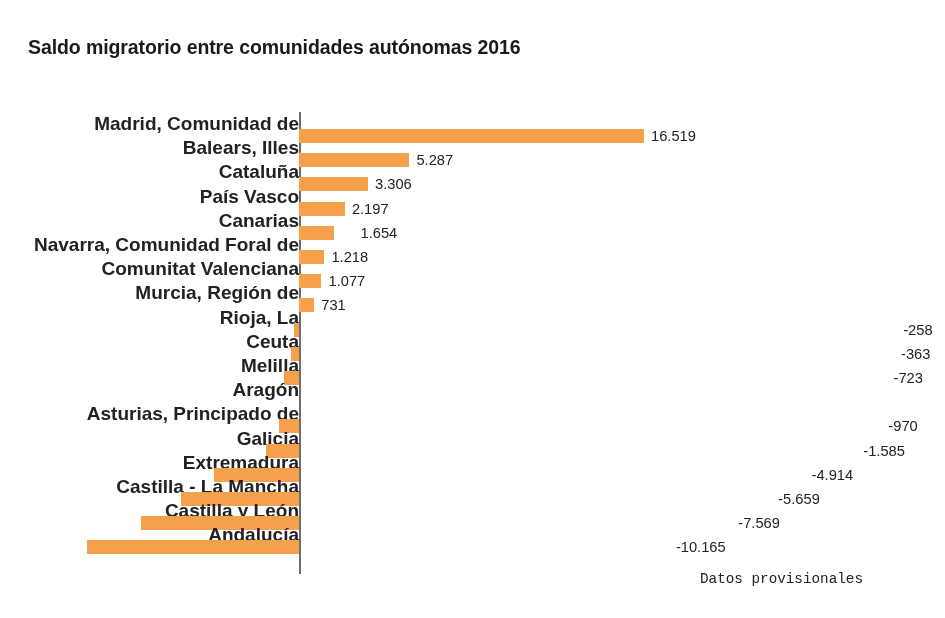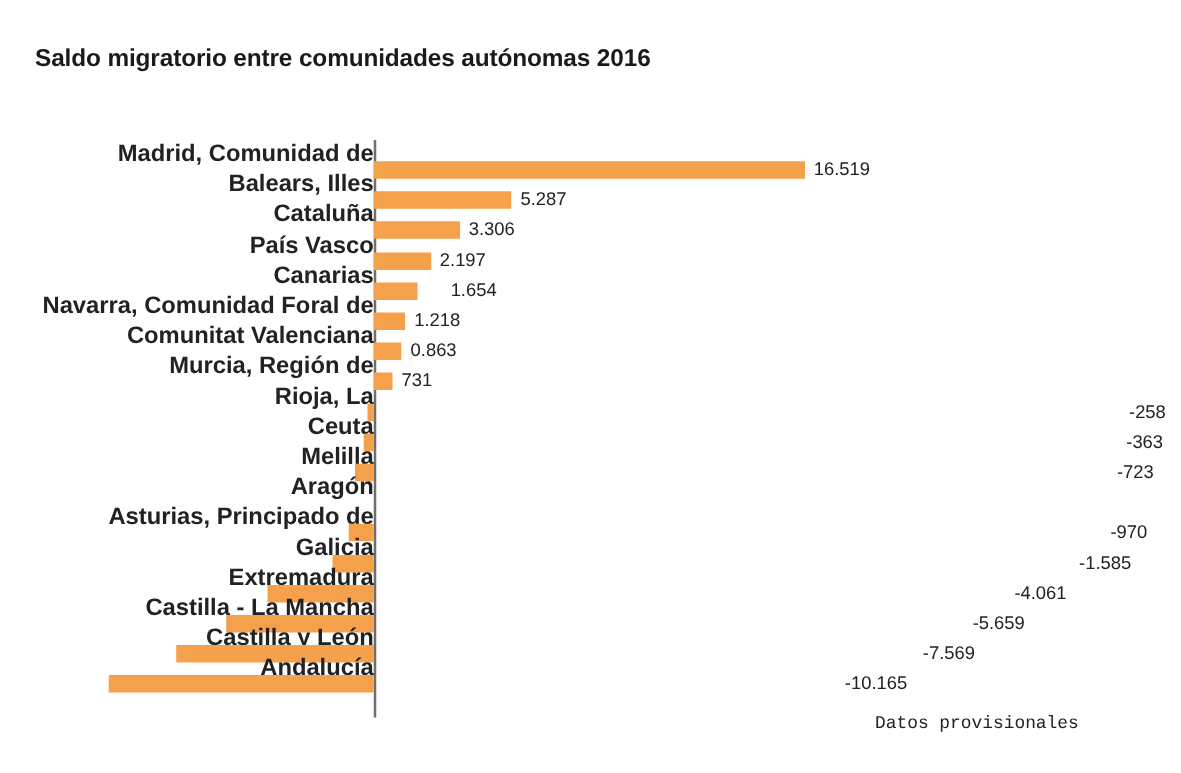--- a/index.html
+++ b/index.html
@@ -155,21 +155,21 @@
           <div class="cat-label">Navarra, Comunidad Foral de</div>
           <div class="bar-area">
             <div class="bar" style="left: 0px; width: 25.438px;"></div>
             <div class="val-label" style="left: 32.438px;">1.218</div>
           </div>
         </div>
         <div class="row">
           <div class="cat-label">Comunitat Valenciana</div>
           <div class="bar-area">
             <div class="bar" style="left: 0px; width: 22.4932px;"></div>
-            <div class="val-label" style="left: 29.4932px;">0.863</div>
+            <div class="val-label" style="left: 29.4932px;">1.077</div>
           </div>
         </div>
         <div class="row">
           <div class="cat-label">Murcia, Región de</div>
           <div class="bar-area">
             <div class="bar" style="left: 0px; width: 15.267px;"></div>
             <div class="val-label" style="left: 22.267px;">731</div>
           </div>
         </div>
         <div class="row">
@@ -207,21 +207,21 @@
           <div class="cat-label">Galicia</div>
           <div class="bar-area">
             <div class="bar" style="left: -33.1028px; width: 33.1028px;"></div>
             <div class="val-label" style="right: 40.1028px;">-1.585</div>
           </div>
         </div>
         <div class="row">
           <div class="cat-label">Extremadura</div>
           <div class="bar-area">
             <div class="bar" style="left: -84.8142px; width: 84.8142px;"></div>
-            <div class="val-label" style="right: 91.8142px;">-4.061</div>
+            <div class="val-label" style="right: 91.8142px;">-4.914</div>
           </div>
         </div>
         <div class="row">
           <div class="cat-label">Castilla - La Mancha</div>
           <div class="bar-area">
             <div class="bar" style="left: -118.188px; width: 118.188px;"></div>
             <div class="val-label" style="right: 125.188px;">-5.659</div>
           </div>
         </div>
         <div class="row">

